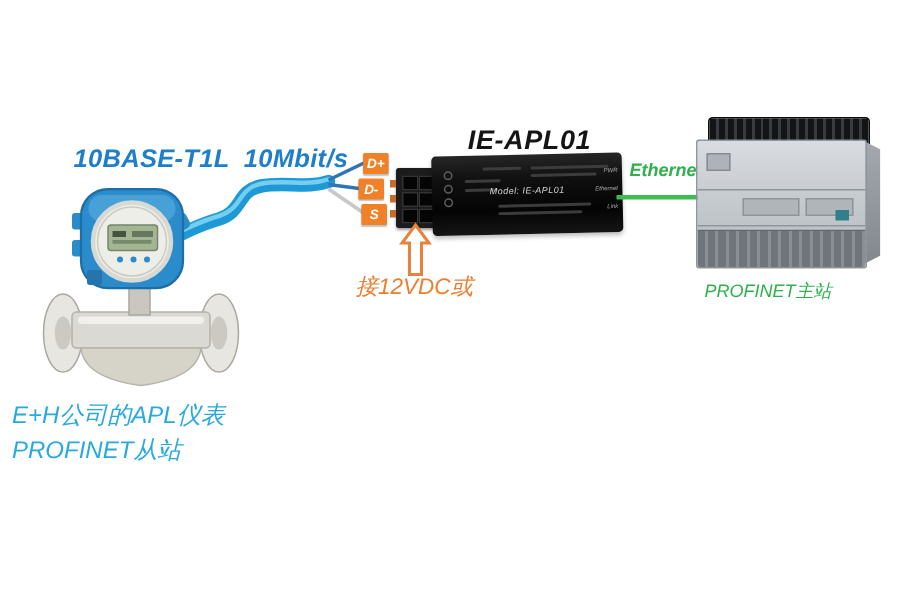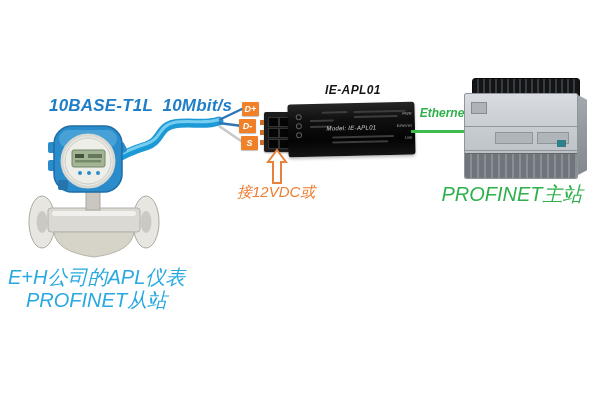--- a/index.html
+++ b/index.html
@@ -4,26 +4,26 @@
 <style>
   html,body { margin:0; padding:0; background:#fff; }
   #stage {
     position:relative; width:596px; height:400px; background:#ffffff;
     font-family:"Liberation Sans", sans-serif; overflow:hidden;font-style:italic;
   }
   .abs { position:absolute; }
 
   
   .link-label { left:49px; top:96px; font-size:17px; font-weight:bold; color:#1F7EC8; white-space:pre; letter-spacing:.2px; }
-  .adapter-title { left:308px; top:83px; width:90px; text-align:center; font-size:12px; font-weight:bold; color:#151515; letter-spacing:.4px; }
+  .adapter-title { left:308px; top:83px; width:90px; text-align:center; font-size:18px; font-weight:bold; color:#151515; letter-spacing:.4px; }
   .power-note { left:237px; top:181px; font-size:15px; color:#ED7D31; line-height:21px; }
   .ethernet-label { left:418px; top:106px; width:52px; text-align:center; font-size:12px; font-weight:bold; color:#2EB14C; }
-  .plc-caption { left:428px; top:183px; width:168px; text-align:center; font-size:20px; color:#2EB14C; line-height:23px; }
-  .meter-caption { left:8px; top:266px; font-size:20px; color:#29A9E1; line-height:23px; }
-  .meter-caption .line2 { margin-left:18px; }
+  .plc-caption { left:428px; top:183px; width:168px; text-align:center; font-size:12px; color:#2EB14C; line-height:23px; }
+  .meter-caption { left:8px; top:266px; font-size:16px; color:#29A9E1; line-height:23px; }
+  .meter-caption .line2 { }
 
   
   .eth-line { left:411px; top:130px; width:57px; height:3px; background:#3DBB4E; }
 
   
   .term {
     width:17px; height:14px; background:#F08128; color:#fff;
     font-size:9px; font-weight:bold; display:flex; align-items:center; justify-content:center;
     border-radius:1px; box-shadow:0 1px 1px rgba(0,0,0,.25);
   }

